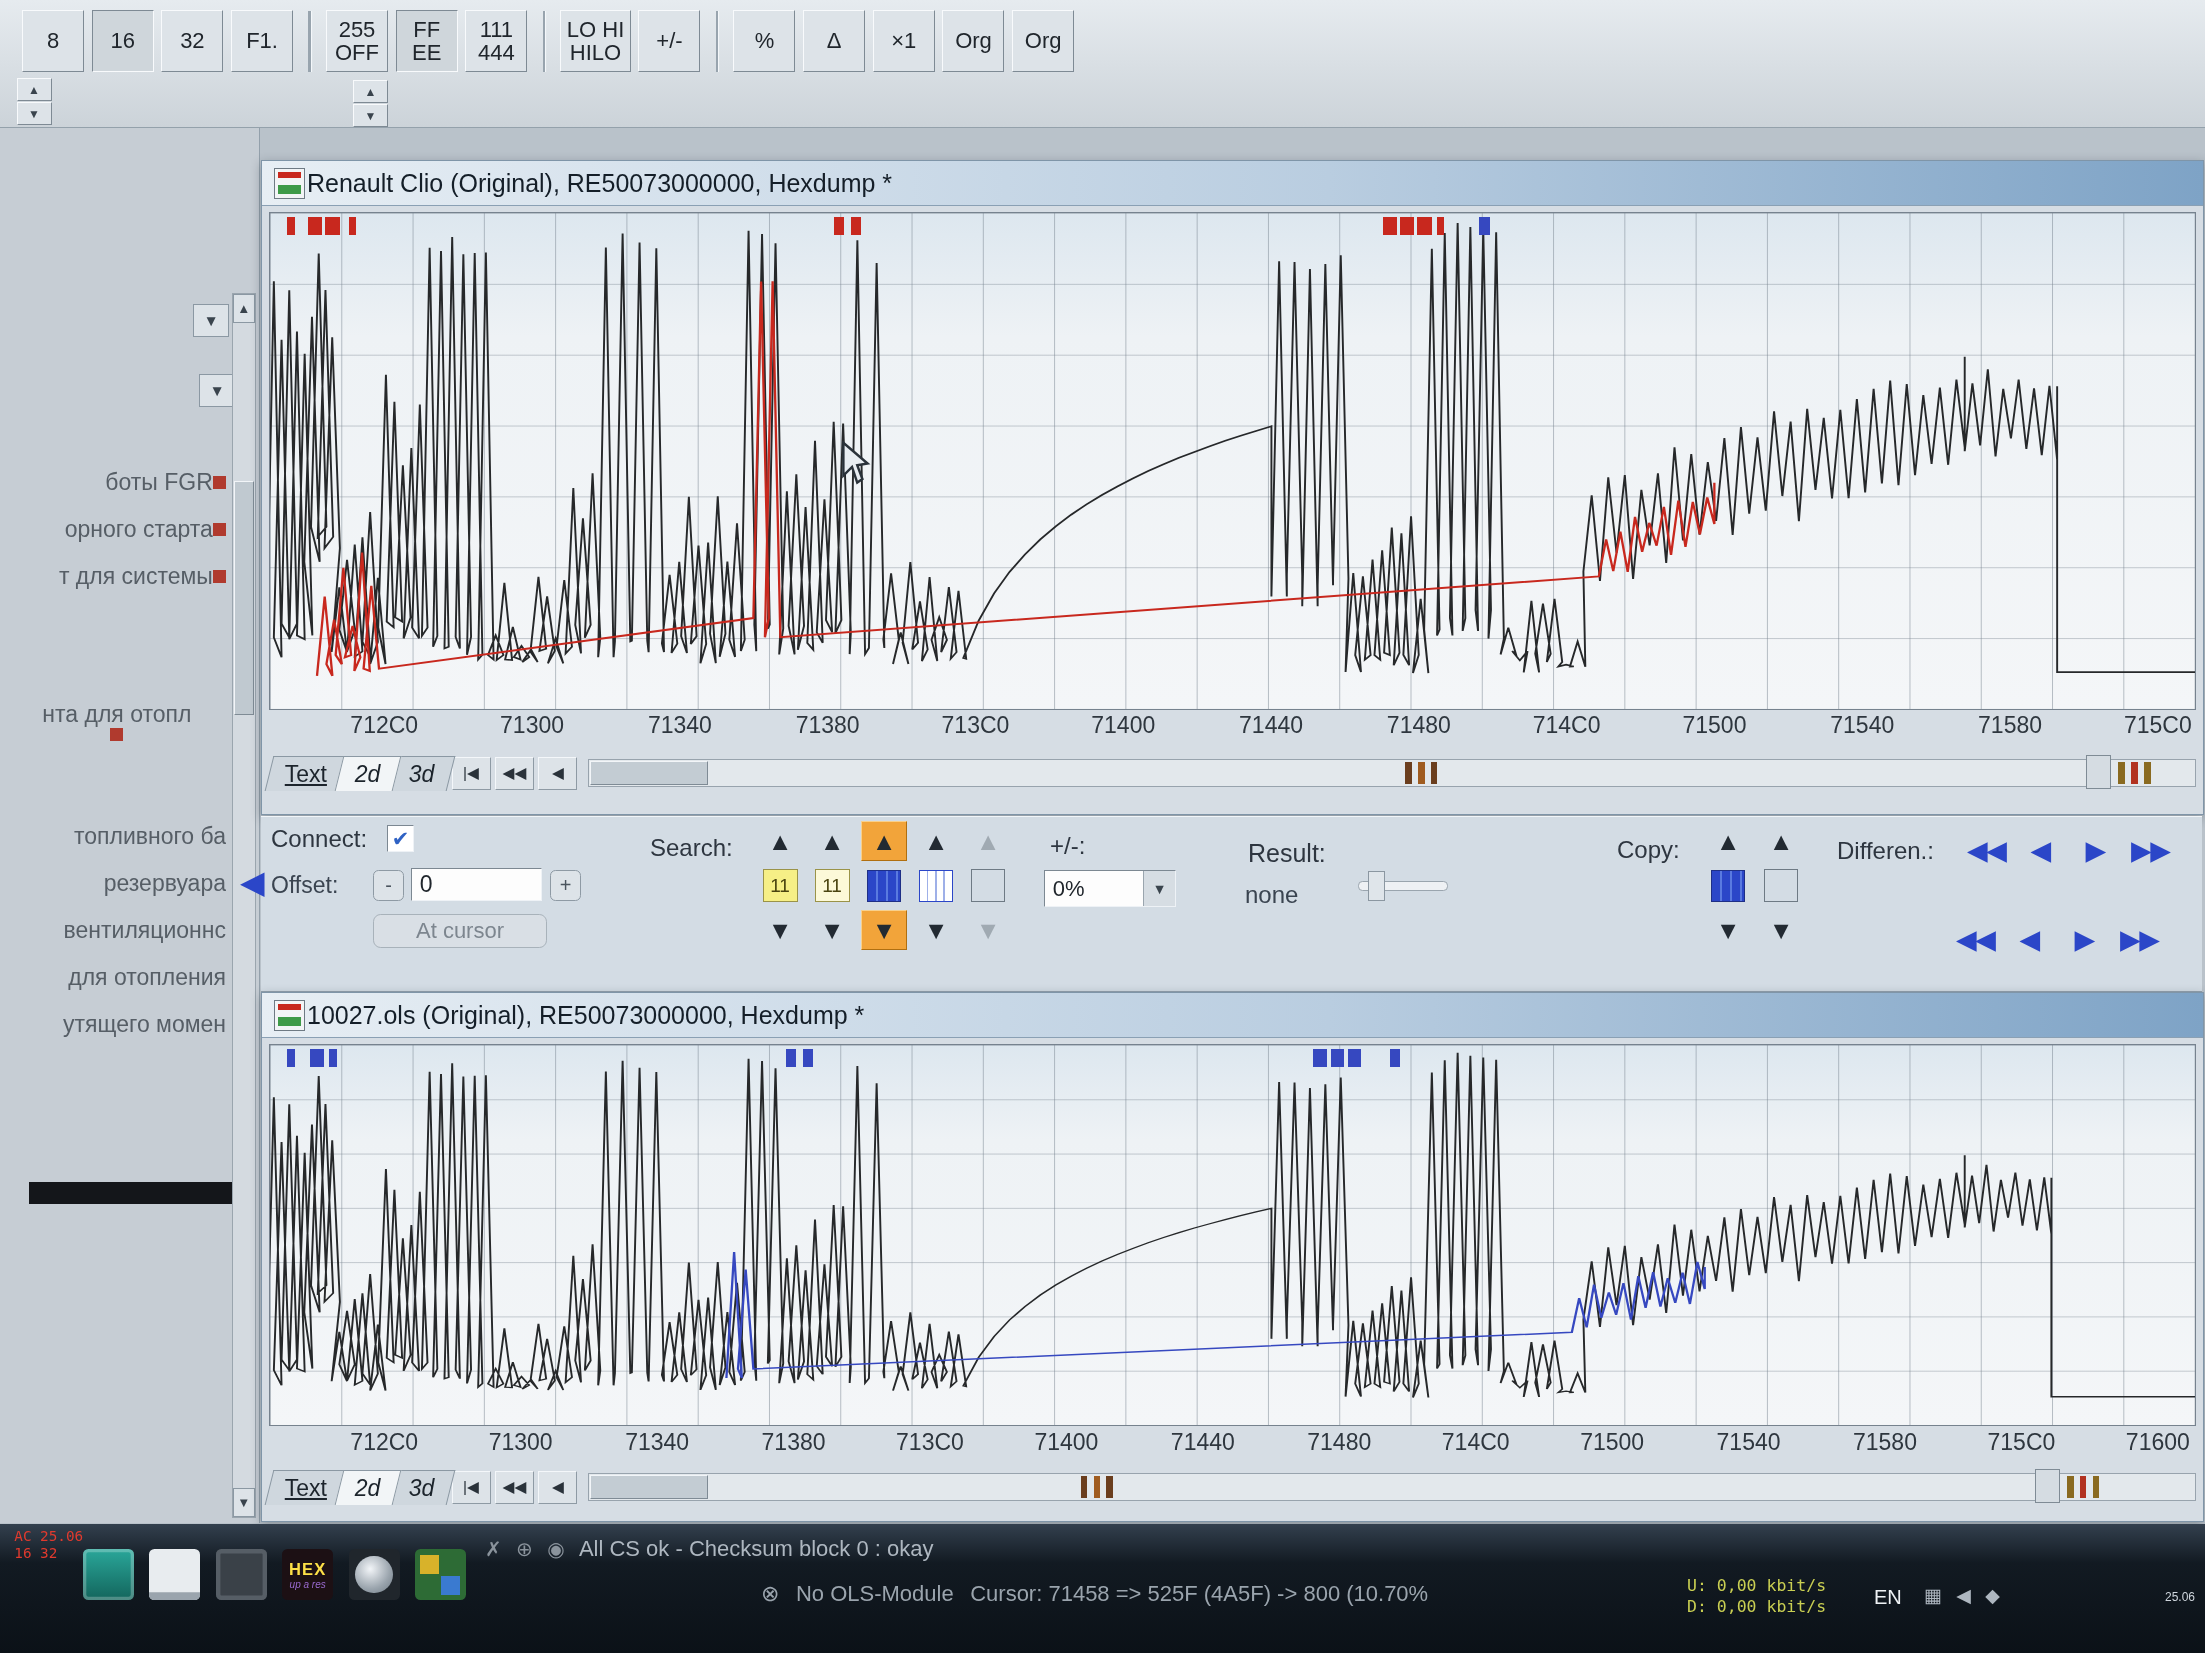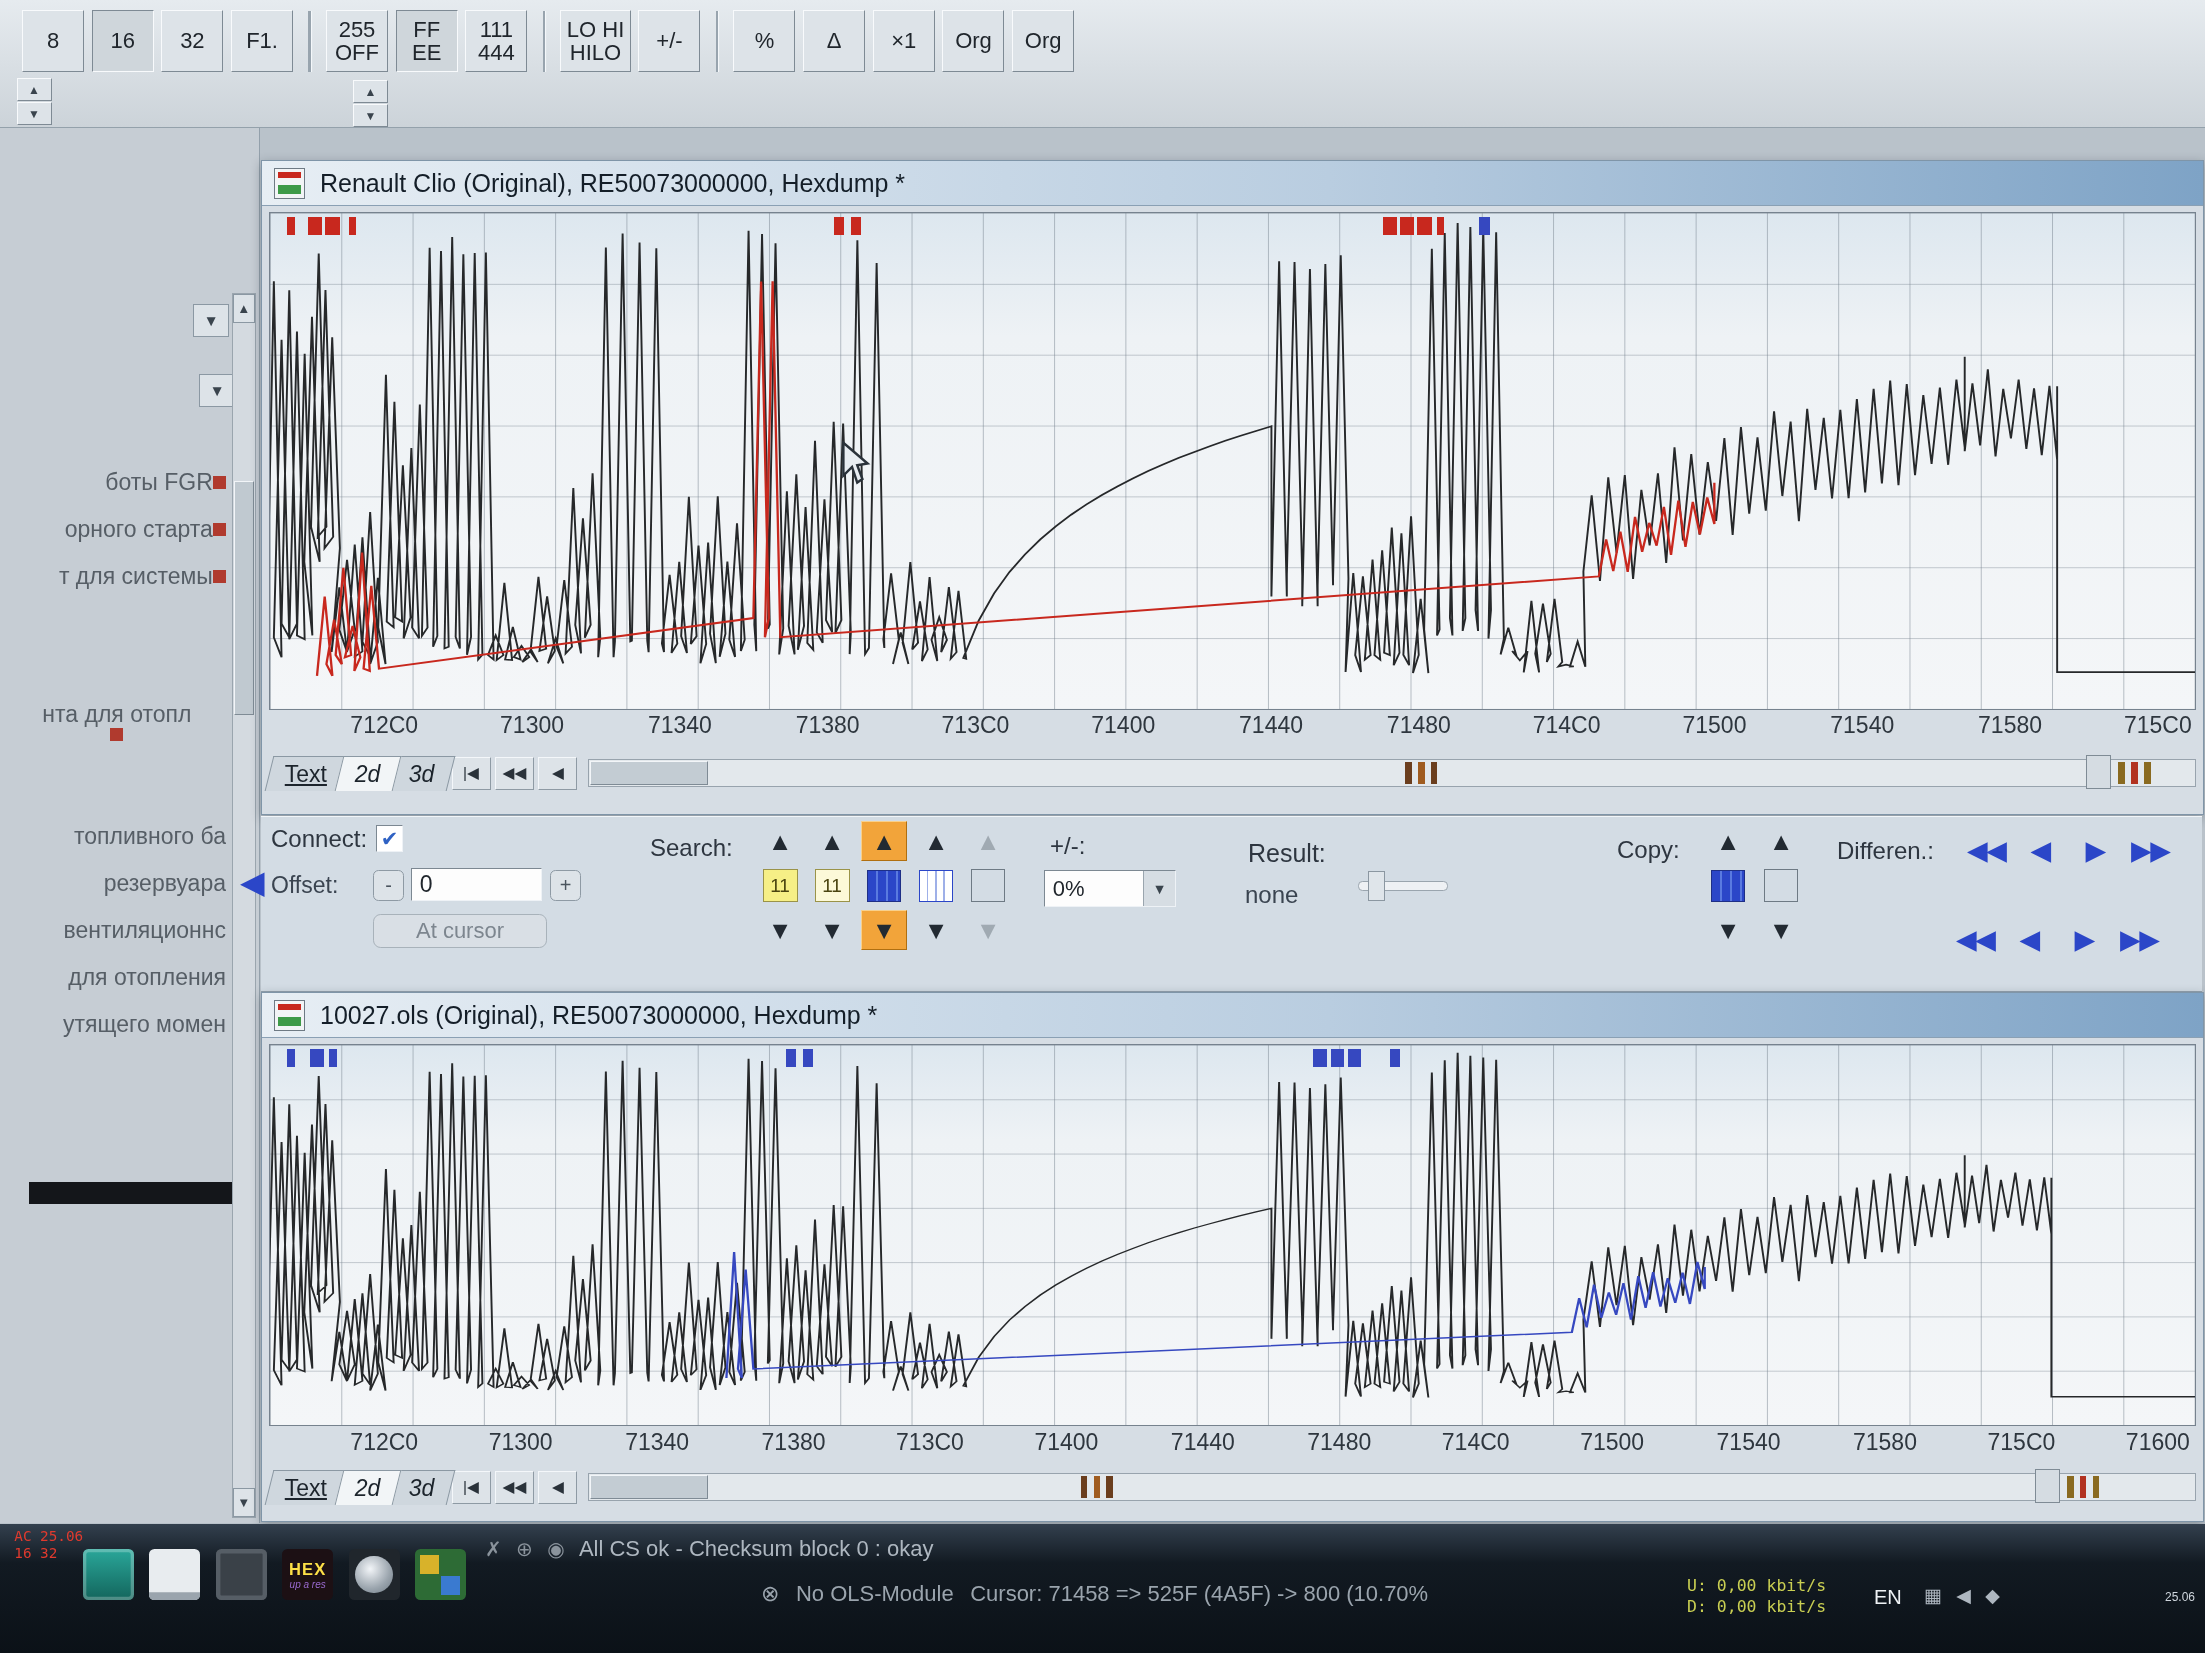--- a/index.html
+++ b/index.html
@@ -36,21 +36,21 @@
     display:flex;align-items:center;justify-content:center;font-size:13.2px;color:#3a444d;box-sizing:border-box;}
   #sb-scroll .sba.up{top:0;} #sb-scroll .sba.down{bottom:0;}
   #sb-scroll .sbthumb{position:absolute;left:1.1px;right:1.1px;top:187px;height:232px;background:#c0c9d0;
     border:1.1px solid;border-color:#f2f5f8 #7f8b95 #7f8b95 #f2f5f8;}
   #collapse-arrow{position:absolute;left:240px;top:863px;font-size:32px;color:#2b46c8;z-index:5;}
 
   
   .win{position:absolute;background:#d6dde4;border:1.7px solid #7f95a8;box-shadow:0 3.3px 10px rgba(20,30,40,.30);}
   #win-top{left:261px;top:160px;width:1941px;height:653px;}
   #win-bot{left:261px;top:992px;width:1941px;height:528px;}
-  .titlebar{height:44px;display:flex;align-items:center;gap:15px;padding:0 12px;
+  .titlebar{height:44px;display:flex;align-items:center;gap:2px;padding:0 12px;
     background:linear-gradient(90deg,#e7eef4 0%,#b9cde0 55%,#7ea3c6 100%);
     border-bottom:1.1px solid #8aa0b4;font-size:25px;color:#141e28;}
   .win-icon{width:29px;height:29px;background:#f2f4f6;border:1.1px solid #6e7a84;position:relative;flex:0 0 auto;}
   .win-icon::before{content:"";position:absolute;left:3.3px;top:3.3px;right:3.3px;height:6.6px;background:#c8281e;}
   .win-icon::after{content:"";position:absolute;left:3.3px;bottom:3.3px;right:3.3px;height:8.8px;background:#3e9a48;}
   .win-title{white-space:nowrap;overflow:hidden;}
   .graph-area{position:absolute;left:6.6px;right:6.6px;border:1.1px solid #76828e;
     background:linear-gradient(180deg,#dde7ef 0%,#eef2f5 25%,#f4f6f8 100%);overflow:hidden;}
   #win-top .graph-area{top:51px;height:496px;}
   #win-bot .graph-area{top:51px;height:380px;}
@@ -82,21 +82,21 @@
   .hscroll{flex:1;height:26.5px;background:#e3e8ec;border:1.1px solid #98a3ad;position:relative;margin-left:6.6px;}
   .scroll-thumb{position:absolute;left:1.1px;top:1.1px;bottom:1.1px;width:116px;background:#c3ccd3;
     border:1.1px solid;border-color:#f2f5f8 #7f8b95 #7f8b95 #f2f5f8;}
   .scroll-tick{position:absolute;top:2.2px;bottom:2.2px;width:6.6px;}
   .scroll-handle{position:absolute;top:-4.4px;width:23px;height:32px;background:#d5dce2;border:1.1px solid #7f8b95;}
 
   
   #panel-mid{position:absolute;left:261px;top:816px;width:1941px;height:174px;
     background:#d3dce4;border-top:1.7px solid #f2f6f9;border-bottom:1.7px solid #93a2ae;}
   .ctl-title{font-size:24px;color:#2e3640;}
-  #connect-block{position:absolute;left:10px;top:7.7px;display:flex;align-items:center;gap:9px;}
+  #connect-block{position:absolute;left:10px;top:7.7px;display:flex;align-items:center;gap:20px;}
   .chk{width:25px;height:25px;background:#fff;border:1.7px solid;border-color:#7c8892 #eef2f6 #eef2f6 #7c8892;
     display:flex;align-items:center;justify-content:center;color:#2f62c4;font-size:21px;}
   #offset-label{position:absolute;left:10px;top:55px;font-size:23px;color:#3a4450;}
   #offset-minus{position:absolute;left:112px;top:53px;width:31px;height:31px;border-radius:5.5px;
     background:#dde3e8;border:1.1px solid #8e9aa4;font-size:20px;color:#4a545e;}
   #offset-input{position:absolute;left:150px;top:51px;width:131px;height:33px;box-sizing:border-box;
     background:#fdfdfd;border:1.7px solid;border-color:#7c8892 #eef2f6 #eef2f6 #7c8892;
     font-family:"Liberation Sans",sans-serif;font-size:23px;padding:0 7.7px;color:#20262c;}
   #offset-plus{position:absolute;left:289px;top:53px;width:31px;height:31px;border-radius:5.5px;
     background:#dde3e8;border:1.1px solid #8e9aa4;font-size:20px;color:#4a545e;}

